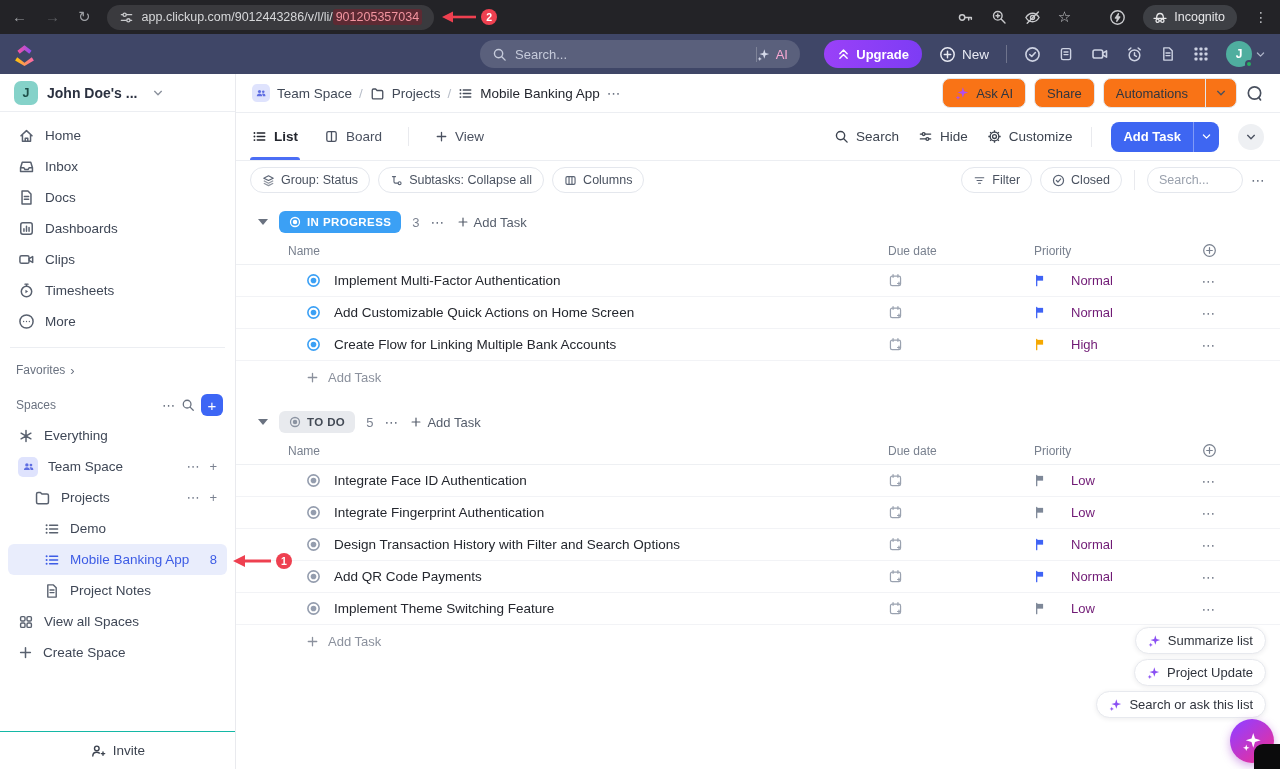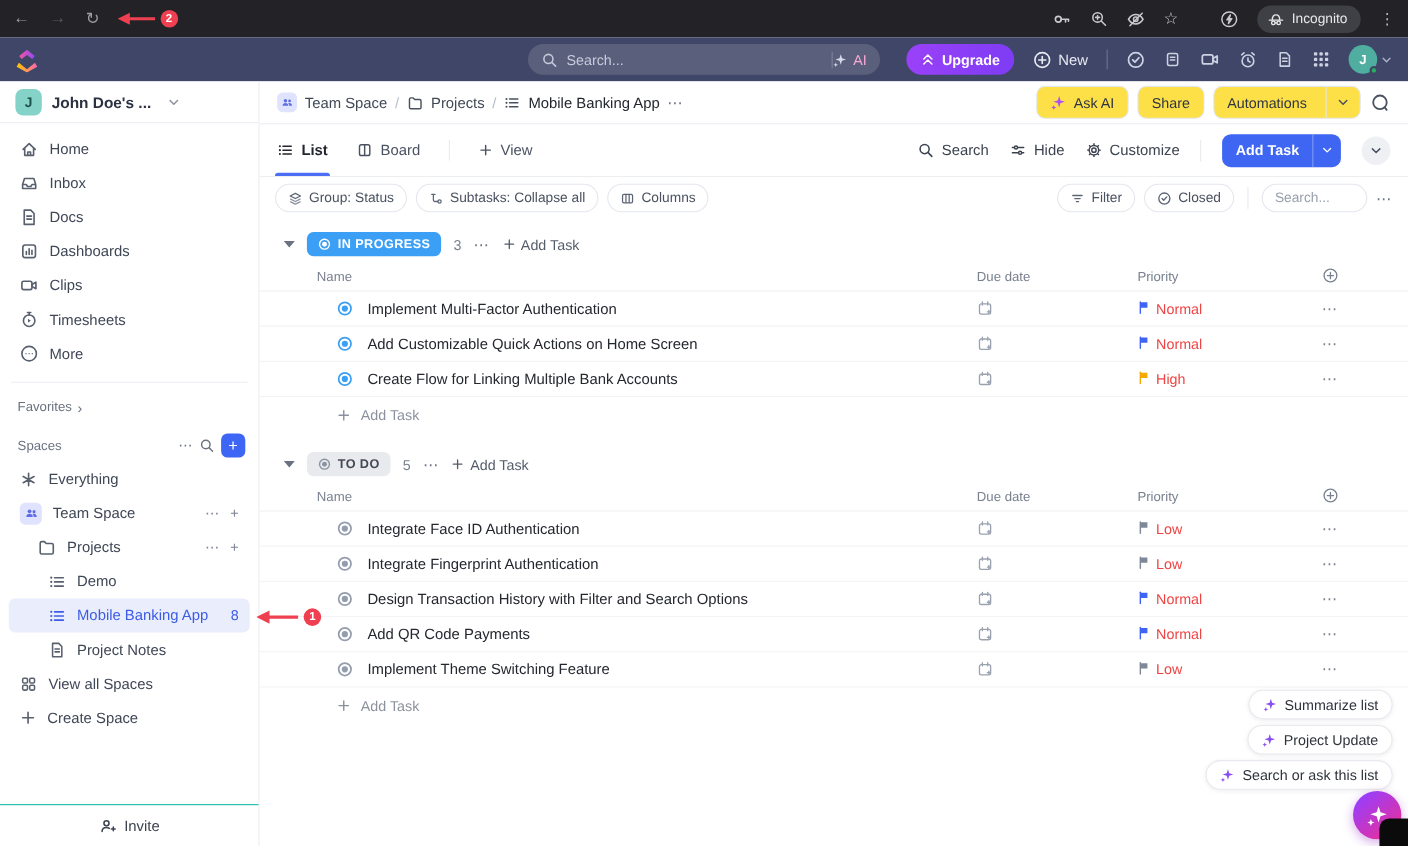--- a/index.html
+++ b/index.html
@@ -54,21 +54,21 @@
   .usage-inner { background:#fff; color:#5a60cf; border-radius:10px; font-size:11px; font-weight:700; padding:2px 8px; }
 
   
   .main { position:absolute; left:236px; top:74px; right:0; bottom:0; background:#fff; }
   .hdr1 { height:39px; border-bottom:1px solid #eceef2; display:flex; align-items:center; padding:0 16px; gap:8px; }
   .crumb { display:flex; align-items:center; gap:7px; color:#414957; font-size:13.5px; }
   .crumb-sep { color:#b7bdc8; }
   .crumb-last { color:#23262e; font-weight:500; }
   .mini-avatar { width:18px; height:18px; border-radius:5px; background:#dfe3fd; display:flex; align-items:center; justify-content:center; color:#5f6ee2; }
   .hdr1-right { margin-left:auto; display:flex; align-items:center; gap:8px; }
-  .hbtn { height:30px; border:1px solid #e3e6ec; border-radius:8px; display:flex; align-items:center; gap:7px; padding:0 12px; font-size:13px; color:#2f3540; background:#fde047; }
+  .hbtn { height:30px; border:1px solid #e3e6ec; border-radius:8px; display:flex; align-items:center; gap:7px; padding:0 12px; font-size:13px; color:#2f3540; background:#f97316; }
   .hbtn .chev-sec { border-left:1px solid #e3e6ec; margin:0 -12px 0 10px; padding:0 9px; height:100%; display:flex; align-items:center; }
   .hdr2 { height:48px; border-bottom:1px solid #eceef2; display:flex; align-items:stretch; padding:0 16px; }
   .tabs { display:flex; align-items:stretch; gap:26px; }
   .tab { display:flex; align-items:center; gap:7px; font-size:13.5px; color:#4a5160; position:relative; }
   .tab.active { color:#23262e; font-weight:600; }
   .tab.active::after { content:""; position:absolute; left:-2px; right:-2px; bottom:0; height:3px; border-radius:3px 3px 0 0; background:#4b6ef5; }
   .tab-div { width:1px; background:#e9eaee; margin:14px 0; }
   .hdr2-right { margin-left:auto; display:flex; align-items:center; gap:19px; }
   .ctl { display:flex; align-items:flex-end; gap:7px; font-size:13.5px; color:#3c434f; }
   .vdiv { width:1px; height:20px; background:#e9eaee; }
@@ -95,21 +95,21 @@
   .gcount { color:#7b8290; font-size:13px; }
   .gadd { display:flex; align-items:center; gap:5px; color:#555d6b; font-size:13px; }
   .cols, .trow, .addrow-grid { display:grid; grid-template-columns:1fr 146px 152px 46px; padding:0 48px 0 52px; align-items:center; }
   .cols { height:28px; color:#79818f; font-size:12px; border-bottom:1px solid #eef0f3; }
   .cols .colplus { justify-self:center; color:#79818f; }
   .trow { height:32px; border-bottom:1px solid #f2f3f6; font-size:13.5px; color:#24272e; }
   .tname { display:flex; align-items:center; gap:13px; padding-left:18px; font-weight:500; }
   .g-prog .tstat { color:#3ba0f5; }
   .g-todo .tstat { color:#949dae; }
   .tdue { color:#9aa2b0; }
-  .tprio { display:flex; gap:4px; font-size:13px; color:#ef4444; }
+  .tprio { display:flex; align-items:center; gap:24px; font-size:13px; color:#701a75; }
   .tmenu { justify-self:center; color:#7b8290; font-size:14px; letter-spacing:1px; }
   .addrow { height:32px; display:flex; align-items:center; gap:9px; padding-left:70px; color:#8b919d; font-size:13px; }
 
   
   .aipill { position:absolute; right:14px; height:27px; background:#fff; border:1px solid #e7e9ee; border-radius:14px; box-shadow:0 1px 5px rgba(20,20,40,.08); display:flex; align-items:center; gap:7px; padding:0 12px; font-size:13px; color:#2f333c; }
   .fab { position:absolute; right:6px; bottom:6px; width:44px; height:44px; border-radius:50%; background:linear-gradient(140deg,#9b3df8 15%,#e5309f 85%); display:flex; align-items:center; justify-content:center; box-shadow:0 3px 10px rgba(150,40,200,.4); }
   .corner-black { position:absolute; right:0; bottom:0; width:26px; height:25px; background:#0b0b0c; border-top-left-radius:9px; }
 
   
   .anno { position:absolute; display:flex; align-items:center; gap:3px; }
@@ -172,20 +172,29 @@
         <path d="m5.4 8 1.9 1.9 3.4-3.8"></path>
       </symbol>
   </defs>
 </svg>
 
 <div class="browser">
   <div class="b-nav">
     <span>←</span>
     <span style="opacity:.45">→</span>
     <span>↻</span>
+  </div>
+  <div class="url-pill">
+    <svg width="15" height="15" viewBox="0 0 16 16" fill="none" stroke="#c9cacd" stroke-width="1.4" stroke-linecap="round">
+        <path d="M2.5 5h11M2.5 11h11"></path>
+        <circle cx="6" cy="5" r="1.7" fill="#3a3a3e"></circle>
+        <circle cx="10" cy="11" r="1.7" fill="#3a3a3e"></circle>
+      </svg>
+    <span>app.clickup.com/9012443286/v/l/li/</span>
+      <span class="url-high" style="margin-left:-8px">901205357034</span>
   </div>
   <div class="anno" style="position:static">
     <svg width="36" height="14" viewBox="0 0 36 14">
         <line x1="34" y1="7" x2="9" y2="7" stroke="#ee4050" stroke-width="2.6"></line>
         <polygon points="0,7 11,1.5 11,12.5" fill="#ee4050"></polygon>
       </svg>
     <span class="badge-red">2</span>
   </div>
   <div class="b-right">
     <svg width="17" height="17" viewBox="0 0 16 16" fill="none" stroke="#c9cacd" stroke-width="1.4" stroke-linecap="round">

